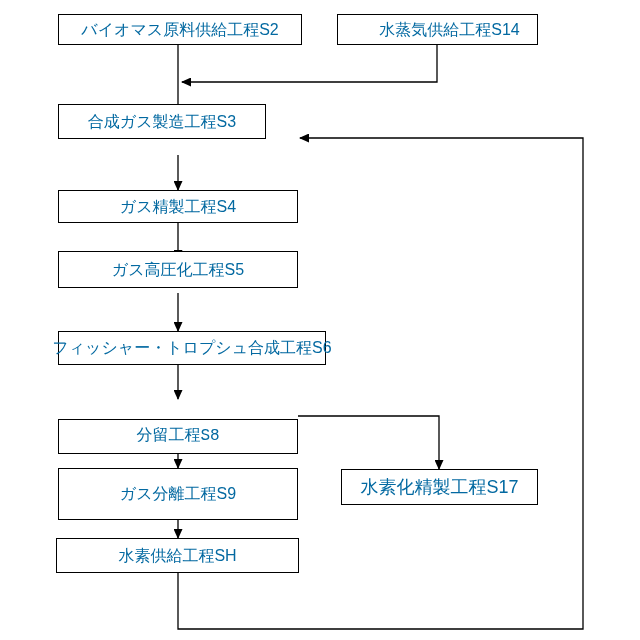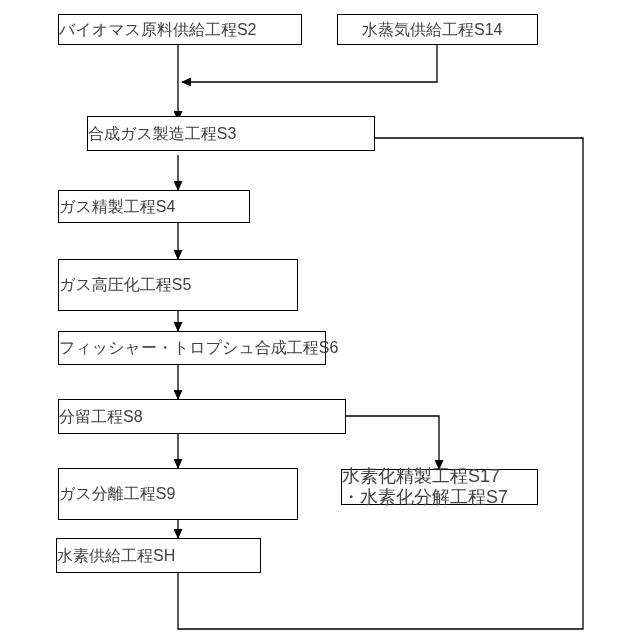--- a/index.html
+++ b/index.html
@@ -25,24 +25,24 @@
   .edges-svg polyline {
     fill: none;
     stroke: #000000;
     stroke-width: 1.3;
   }
   .node {
     position: absolute;
     box-sizing: border-box;
     border: 1.4px solid #000000;
     background: #ffffff;
-    color: #404040;
+    color: #0369a1;
     display: flex;
     flex-direction: column;
-    align-items: flex-start;
+    align-items: center;
     justify-content: center;
     text-align: center;
     font-size: 16px;
     line-height: 1.1;
     white-space: nowrap;
   }
   .node.small-font {
     font-size: 18px;
     line-height: 1.15;
   }
@@ -73,39 +73,38 @@
         <polyline points="178,573 178,629 583,629 583,138 300,138" marker-end="url(#arrowhead)"></polyline>
       </g>
   </svg>
   <div id="nodes">
       <div class="node" style="left: 58px; top: 14px; width: 244px; height: 31px;">
         <span class="node-line">バイオマス原料供給工程S2</span>
       </div>
       <div class="node" style="left: 337px; top: 14px; width: 201px; height: 31px; padding-left: 24px;">
         <span class="node-line">水蒸気供給工程S14</span>
       </div>
-      <div class="node" style="left: 58px; top: 116px; width: 288px; height: 35px; margin-left: 29px;">
+      <div class="node" style="left: 58px; top: 104px; width: 208px; height: 35px;">
         <span class="node-line">合成ガス製造工程S3</span>
       </div>
-      <div class="node" style="left: 58px; top: 190px; width: 192px; height: 33px;">
+      <div class="node" style="left: 58px; top: 190px; width: 240px; height: 33px;">
         <span class="node-line">ガス精製工程S4</span>
       </div>
-      <div class="node" style="left: 58px; top: 259px; width: 240px; height: 52px;">
+      <div class="node" style="left: 58px; top: 251px; width: 240px; height: 37px;">
         <span class="node-line">ガス高圧化工程S5</span>
       </div>
       <div class="node" style="left: 58px; top: 331px; width: 268px; height: 34px;">
         <span class="node-line">フィッシャー・トロプシュ合成工程S6</span>
       </div>
-      <div class="node" style="left: 58px; top: 399px; width: 288px; height: 35px;">
+      <div class="node" style="left: 58px; top: 419px; width: 240px; height: 35px; font-family: Liberation Mono, monospace;">
         <span class="node-line">分留工程S8</span>
       </div>
       <div class="node" style="left: 58px; top: 468px; width: 240px; height: 52px;">
         <span class="node-line">ガス分離工程S9</span>
       </div>
-      <div class="node" style="left: 56px; top: 538px; width: 205px; height: 35px;">
+      <div class="node" style="left: 56px; top: 538px; width: 243px; height: 35px;">
         <span class="node-line">水素供給工程SH</span>
       </div>
       <div class="node small-font" style="left: 341px; top: 469px; width: 197px; height: 36px;">
         <span class="node-line">水素化精製工程S17</span>
-        <span class="node-line">・水素化分解工程S7</span>
       </div>
     </div>
 </div>
 
 </body></html>

